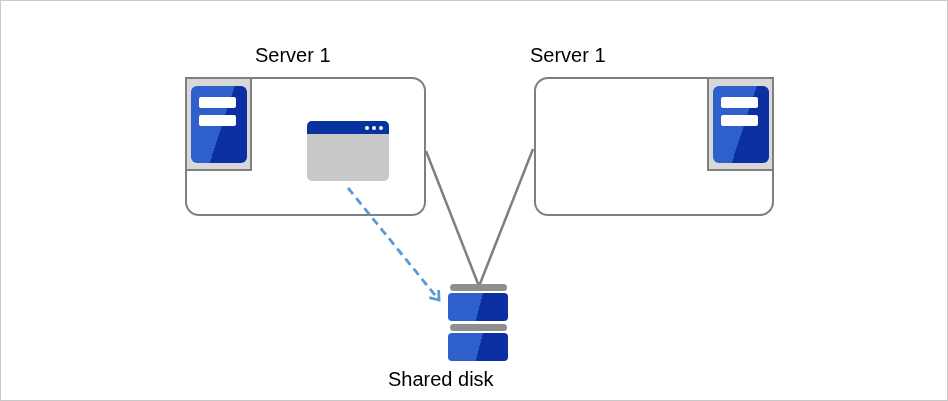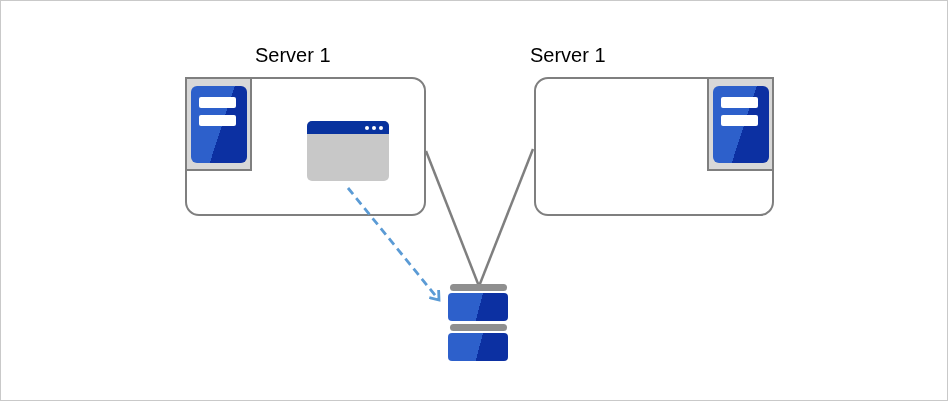--- a/index.html
+++ b/index.html
@@ -161,14 +161,15 @@
     <div class="tower-slot s2"></div>
   </div>
 
   <div>
     <div class="disk-bar" style="top:283px;"></div>
     <div class="disk-platter" style="top:292px;"></div>
     <div class="disk-bar" style="top:323px;"></div>
     <div class="disk-platter" style="top:332px;"></div>
   </div>
 
+  <div class="label" style="left:387px;top:366px;width:192px;">Shared disk</div>
 
 </div>
 
 </body></html>

